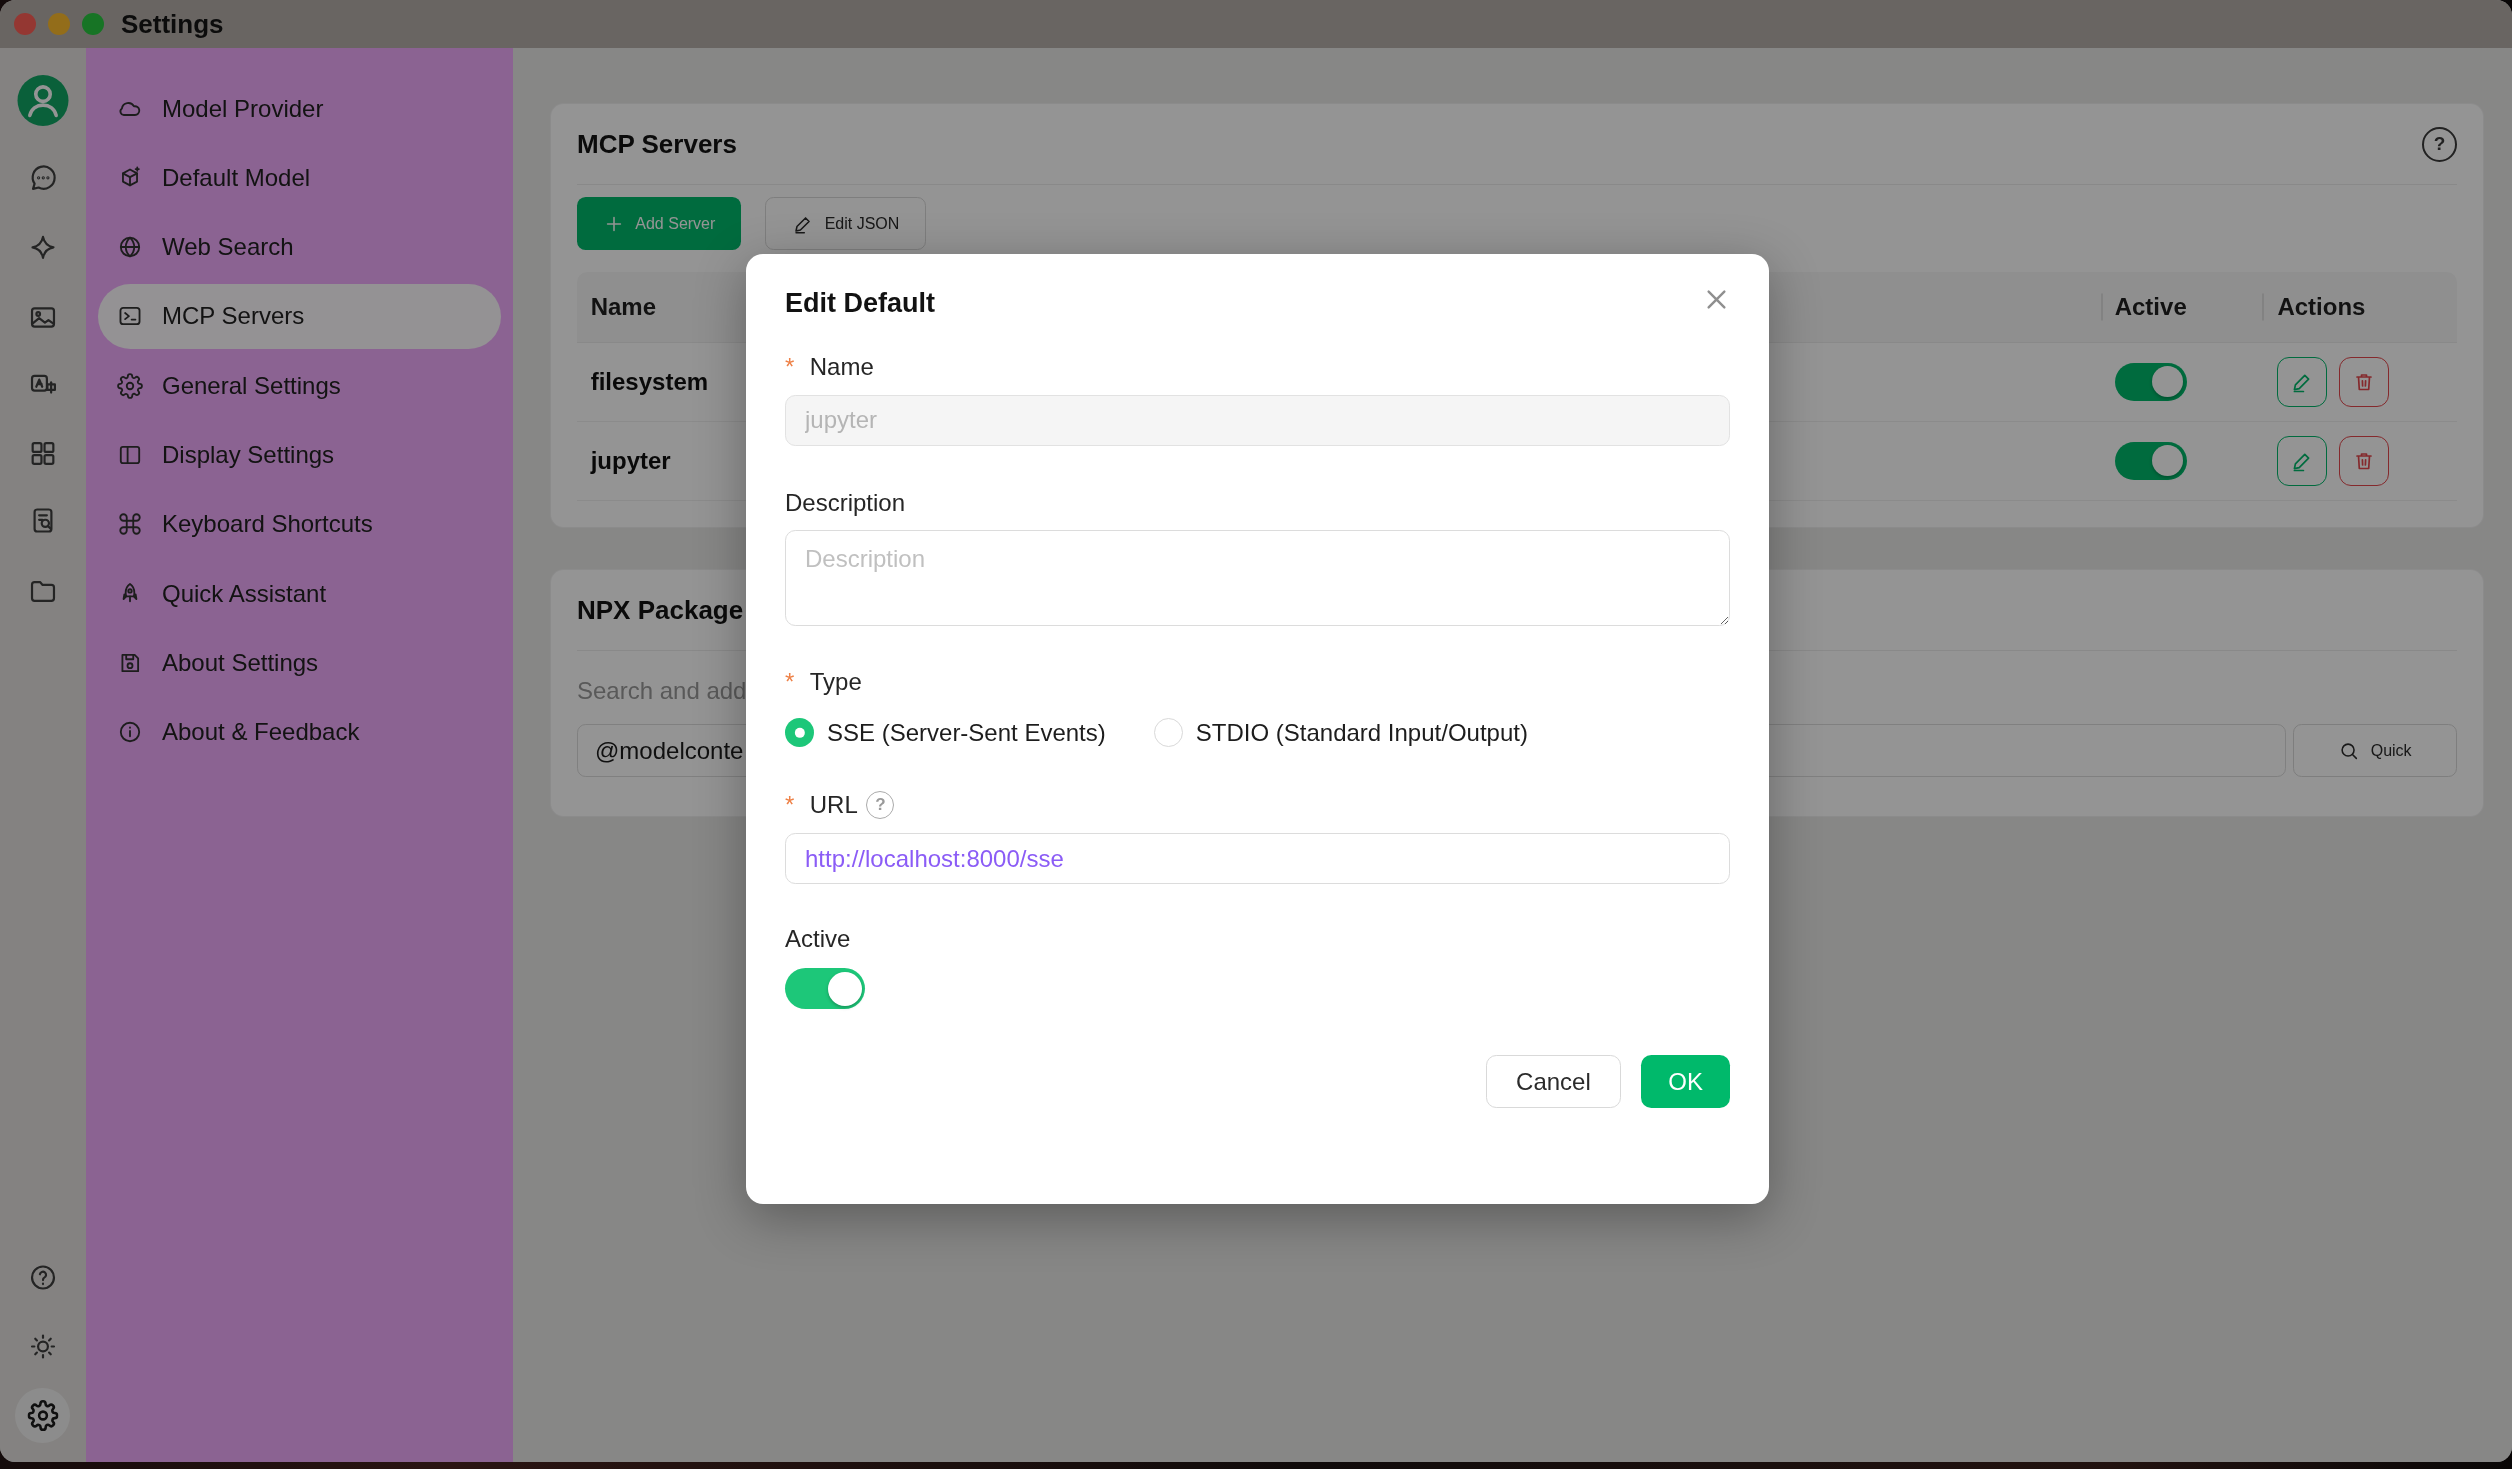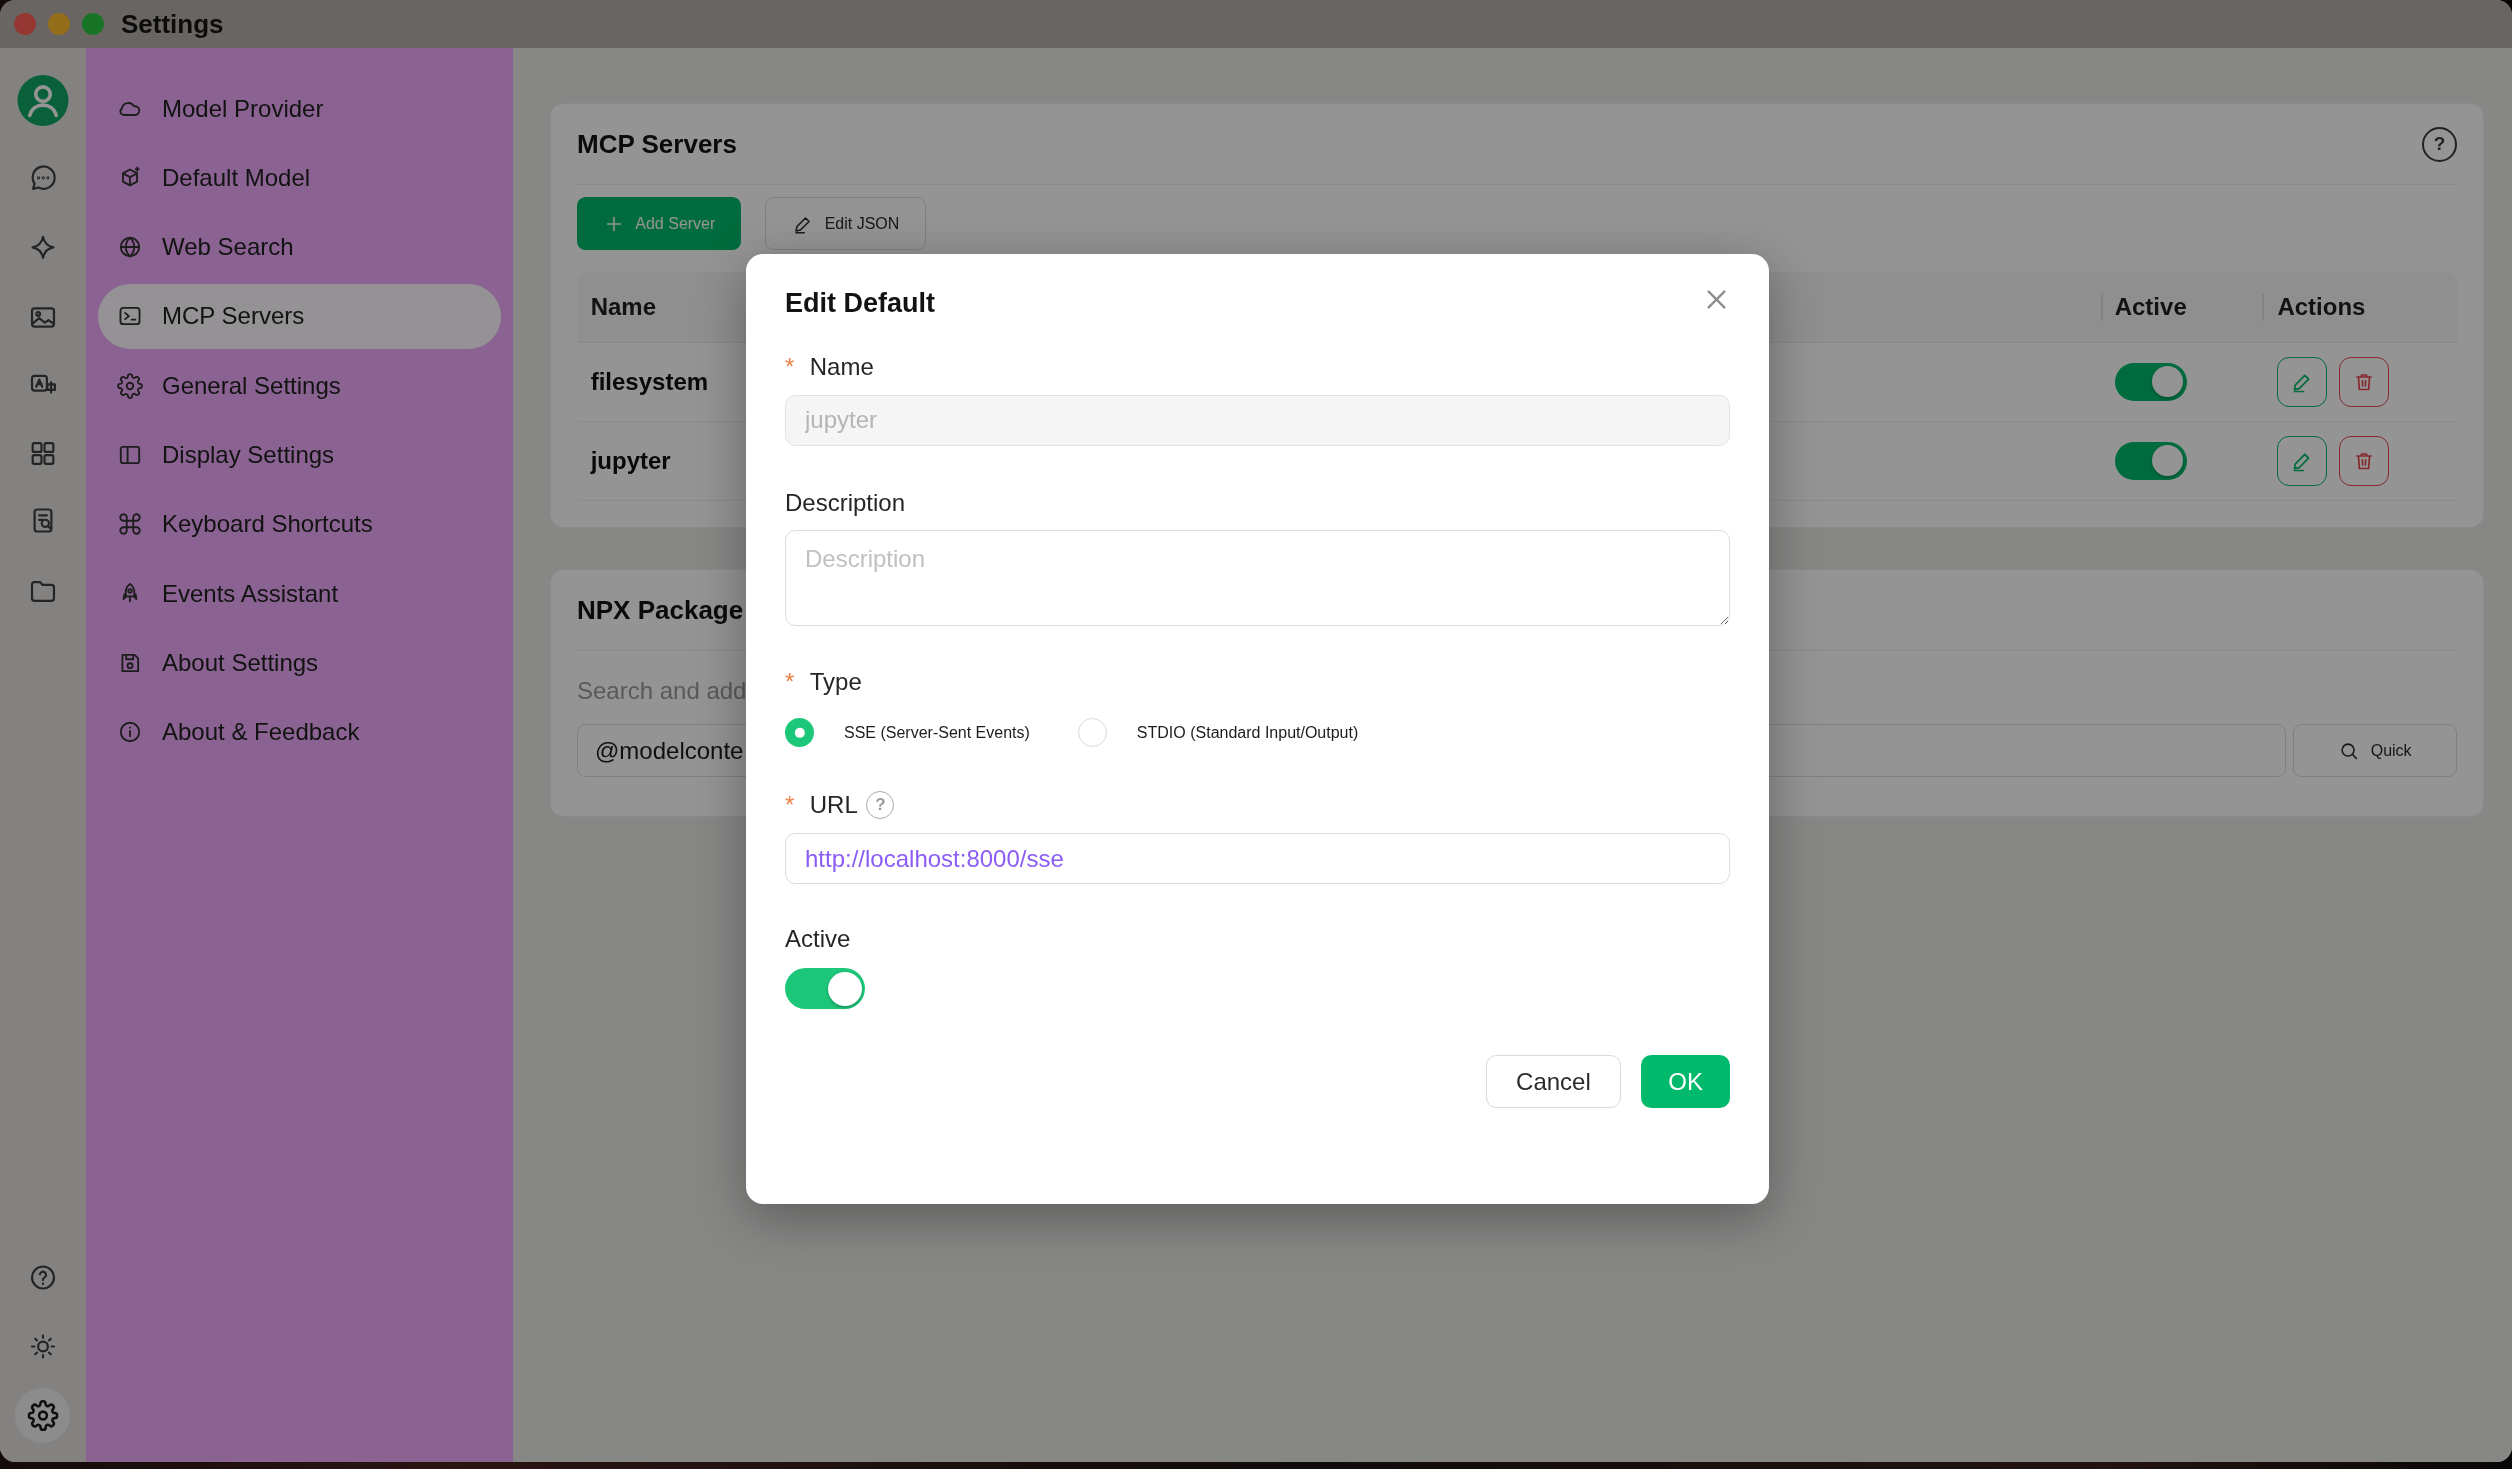--- a/index.html
+++ b/index.html
@@ -105,21 +105,21 @@
   .mt-url{margin-top:44px;} .mt-active{margin-top:41px;}
   .m-input{margin-top:13.7px;width:100%;height:51px;border-radius:10.3px;font-size:24px;padding:0 19px;
     box-sizing:border-box;outline:none;font-family:"Liberation Sans",sans-serif;}
   .m-input.disabled{background:#f5f5f5;border:1.4px solid #e2e2e2;color:#b5b5b5;}
   .m-input.normal{background:#fff;border:1.4px solid #dcdcdc;color:#8b5cf6;}
   .m-textarea{margin-top:13.7px;width:100%;height:96px;border-radius:10.3px;border:1.4px solid #dcdcdc;
     font-size:24px;padding:13.7px 19px;box-sizing:border-box;resize:both;outline:none;color:#1c1c1c;
     font-family:"Liberation Sans",sans-serif;}
   .m-textarea::placeholder,.m-input::placeholder{color:#c0c0c0;}
   .radio-row{margin-top:22px;display:flex;align-items:center;gap:48px;}
-  .radio-opt{display:flex;align-items:center;gap:30px;font-size:16px;color:#1d1d1d;}
+  .radio-opt{display:flex;align-items:center;gap:13px;font-size:24px;color:#1d1d1d;}
   .radio{width:29px;height:29px;border-radius:50%;box-sizing:border-box;position:relative;flex:none;}
   .radio.on{background:#1dc779;}
   .radio.on::after{content:"";position:absolute;left:50%;top:50%;transform:translate(-50%,-50%);
     width:10.3px;height:10.3px;border-radius:50%;background:#fff;}
   .radio.off{border:1.7px solid #d9d9d9;background:#fff;}
   .q-circle{width:26px;height:26px;border-radius:50%;border:1.7px solid #ababab;color:#9a9a9a;
     display:flex;align-items:center;justify-content:center;font-size:17px;font-weight:bold;flex:none;}
   .m-toggle-wrap{margin-top:15.4px;}
   .m-footer{margin-top:46px;display:flex;justify-content:flex-end;gap:20.5px;}
   .m-btn{height:53px;border-radius:10.3px;font-size:24px;display:flex;align-items:center;
@@ -287,21 +287,21 @@
           <span class="lbl">Keyboard Shortcuts</span>
         </div>
         <div class="side-item">
           <span class="sic">
               <svg class="ic" viewBox="0 0 24 24">
                 <path d="M12 2.8c2.7 1.8 4 4.7 4 8 0 1.2-.2 2.3-.5 3.4h-7c-.3-1.1-.5-2.2-.5-3.4 0-3.3 1.3-6.2 4-8z"></path>
                 <circle cx="12" cy="9.2" r="1.6"></circle>
                 <path d="M8.5 14.2l-2.4 2.4.7-4.3M15.5 14.2l2.4 2.4-.7-4.3M12 14.2v4.5"></path>
               </svg>
             </span>
-          <span class="lbl">Events Assistant</span>
+          <span class="lbl">Quick Assistant</span>
         </div>
         <div class="side-item">
           <span class="sic">
               <svg class="ic" viewBox="0 0 24 24">
                 <path d="M5 4.5h11.3l3.2 3.2v11.8H5z"></path>
                 <path d="M8.5 4.5v4h6.5v-4"></path>
                 <circle cx="12" cy="14.5" r="2.3"></circle>
               </svg>
             </span>
           <span class="lbl">About Settings</span>

